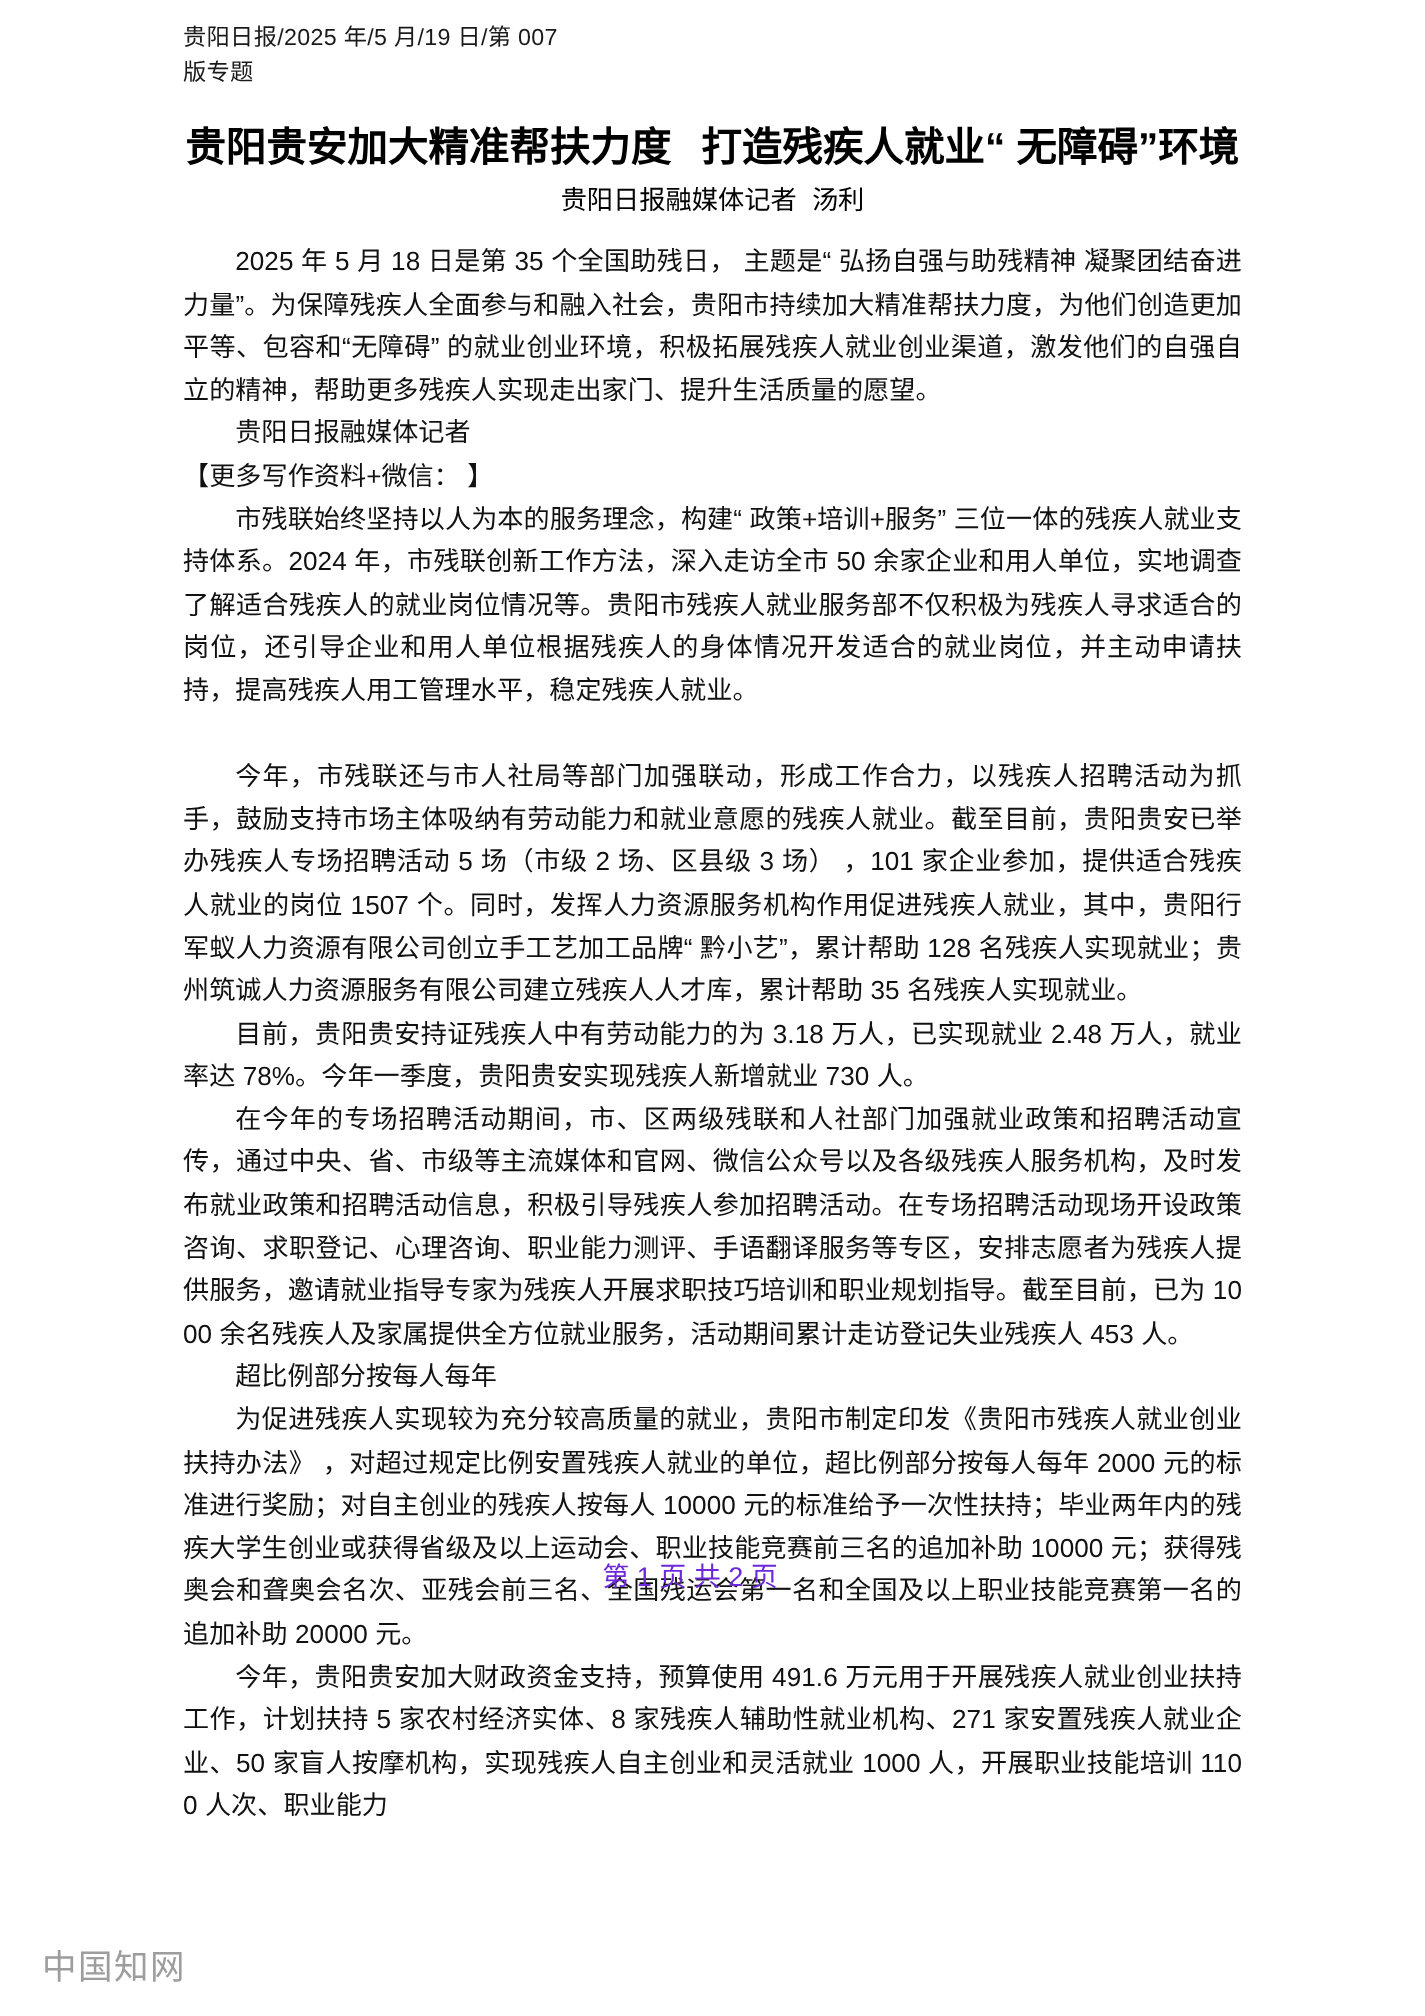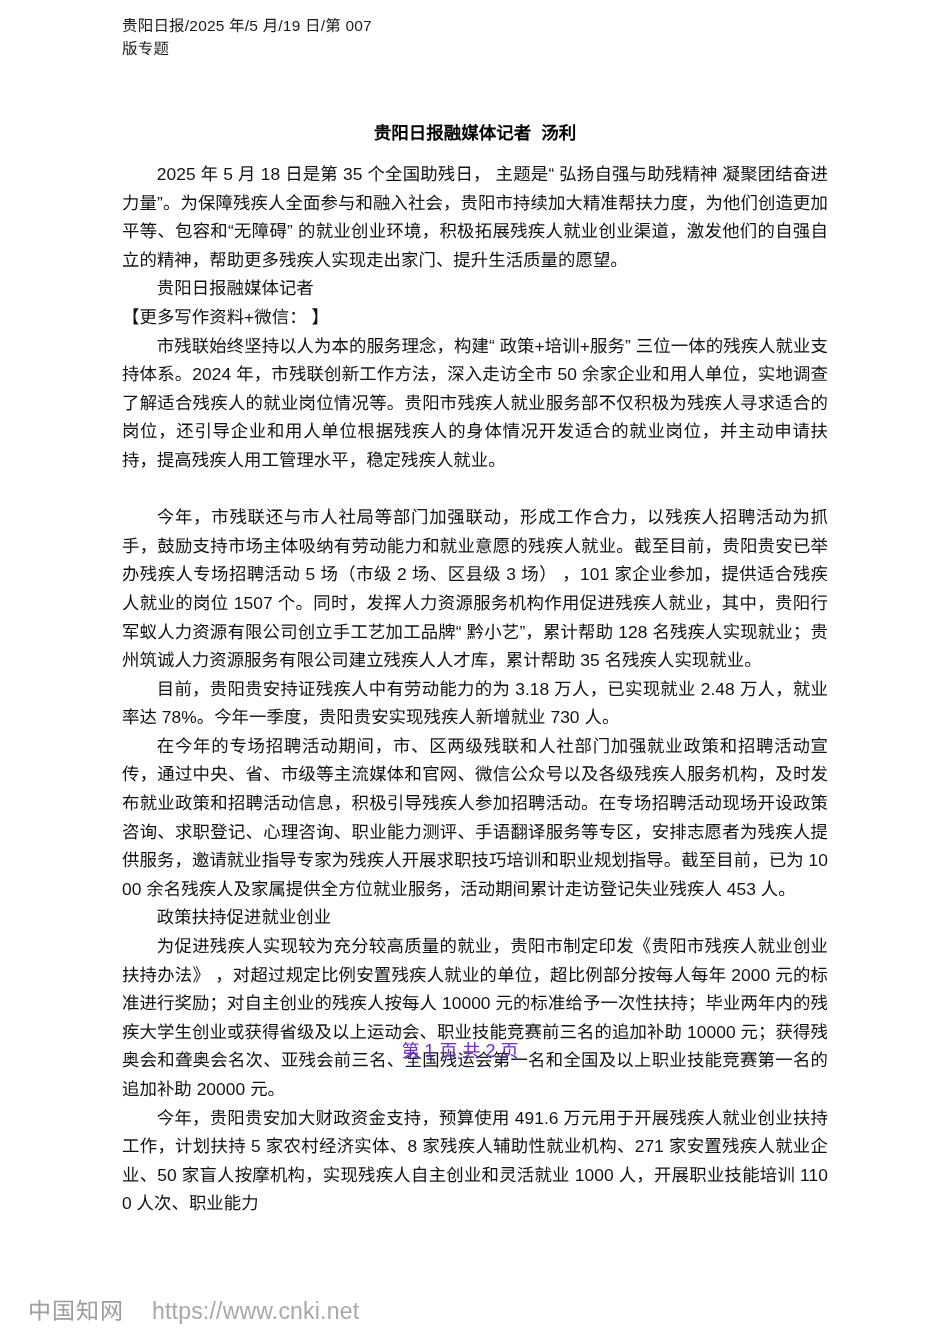--- a/index.html
+++ b/index.html
@@ -55,21 +55,21 @@
   }
   .headline .seg-gap { display: inline-block; width: 20px; }
 
   .byline {
     position: absolute;
     left: 100px;
     top: 120px;
     width: 750px;
     text-align: center;
     font-size: 17.5px;
-    font-weight: bold;
+    font-weight: normal;
     line-height: 26px;
     color: #000;
   }
   .byline .nm-gap { display: inline-block; width: 10px; }
 
   
   .body-text {
     position: absolute;
     left: 122px;
     top: 160px;
@@ -127,39 +127,41 @@
   }
 </style>
 </head>
 <body>
 
 <div class="page">
 
   <div class="running-head">贵阳日报/2025 年/5 月/19 日/第 007
 版专题</div>
 
+  <div class="headline">
+    <span>贵阳贵安加大精准帮扶力度</span><span class="seg-gap"></span><span>打造残疾人就业“ 无障碍”环境</span>
+  </div>
 
   <div class="byline">
     <span>贵阳日报融媒体记者</span><span class="nm-gap"></span><span>汤利</span>
   </div>
 
   <div class="body-text">
     <p class="para indent">2025 年 5 月 18 日是第 35 个全国助残日， 主题是“ 弘扬自强与助残精神 凝聚团结奋进力量”。为保障残疾人全面参与和融入社会，贵阳市持续加大精准帮扶力度，为他们创造更加平等、包容和“无障碍” 的就业创业环境，积极拓展残疾人就业创业渠道，激发他们的自强自立的精神，帮助更多残疾人实现走出家门、提升生活质量的愿望。</p>
     <p class="para indent">贵阳日报融媒体记者</p>
     <p class="para flush">【更多写作资料+微信： 】</p>
     <p class="para indent">市残联始终坚持以人为本的服务理念，构建“ 政策+培训+服务” 三位一体的残疾人就业支持体系。2024 年，市残联创新工作方法，深入走访全市 50 余家企业和用人单位，实地调查了解适合残疾人的就业岗位情况等。贵阳市残疾人就业服务部不仅积极为残疾人寻求适合的岗位，还引导企业和用人单位根据残疾人的身体情况开发适合的就业岗位，并主动申请扶持，提高残疾人用工管理水平，稳定残疾人就业。</p>
     <div class="spacer-line"></div>
     <p class="para indent">今年，市残联还与市人社局等部门加强联动，形成工作合力，以残疾人招聘活动为抓手，鼓励支持市场主体吸纳有劳动能力和就业意愿的残疾人就业。截至目前，贵阳贵安已举办残疾人专场招聘活动 5 场（市级 2 场、区县级 3 场） ，101 家企业参加，提供适合残疾人就业的岗位 1507 个。同时，发挥人力资源服务机构作用促进残疾人就业，其中，贵阳行军蚁人力资源有限公司创立手工艺加工品牌“ 黔小艺”，累计帮助 128 名残疾人实现就业；贵州筑诚人力资源服务有限公司建立残疾人人才库，累计帮助 35 名残疾人实现就业。</p>
     <p class="para indent">目前，贵阳贵安持证残疾人中有劳动能力的为 3.18 万人，已实现就业 2.48 万人，就业率达 78%。今年一季度，贵阳贵安实现残疾人新增就业 730 人。</p>
     <p class="para indent">在今年的专场招聘活动期间，市、区两级残联和人社部门加强就业政策和招聘活动宣传，通过中央、省、市级等主流媒体和官网、微信公众号以及各级残疾人服务机构，及时发布就业政策和招聘活动信息，积极引导残疾人参加招聘活动。在专场招聘活动现场开设政策咨询、求职登记、心理咨询、职业能力测评、手语翻译服务等专区，安排志愿者为残疾人提供服务，邀请就业指导专家为残疾人开展求职技巧培训和职业规划指导。截至目前，已为 1000 余名残疾人及家属提供全方位就业服务，活动期间累计走访登记失业残疾人 453 人。</p>
-    <p class="para indent">政策扶持促进就业创业</p>
+    <p class="para indent">超比例部分按每人每年</p>
     <p class="para indent">为促进残疾人实现较为充分较高质量的就业，贵阳市制定印发《贵阳市残疾人就业创业扶持办法》 ，对超过规定比例安置残疾人就业的单位，超比例部分按每人每年 2000 元的标准进行奖励；对自主创业的残疾人按每人 10000 元的标准给予一次性扶持；毕业两年内的残疾大学生创业或获得省级及以上运动会、职业技能竞赛前三名的追加补助 10000 元；获得残奥会和聋奥会名次、亚残会前三名、全国残运会第一名和全国及以上职业技能竞赛第一名的追加补助 20000 元。</p>
     <p class="para indent">今年，贵阳贵安加大财政资金支持，预算使用 491.6 万元用于开展残疾人就业创业扶持工作，计划扶持 5 家农村经济实体、8 家残疾人辅助性就业机构、271 家安置残疾人就业企业、50 家盲人按摩机构，实现残疾人自主创业和灵活就业 1000 人，开展职业技能培训 1100 人次、职业能力</p>
   </div>
 
   <div class="page-footer">第 1 页 共 2 页</div>
 
   <div class="watermark">
     <span class="wm-logo">中国知网</span>
-    <span class="wm-url">https://www.cnki.net</span>
   </div>
 
 </div>
 
 </body></html>

